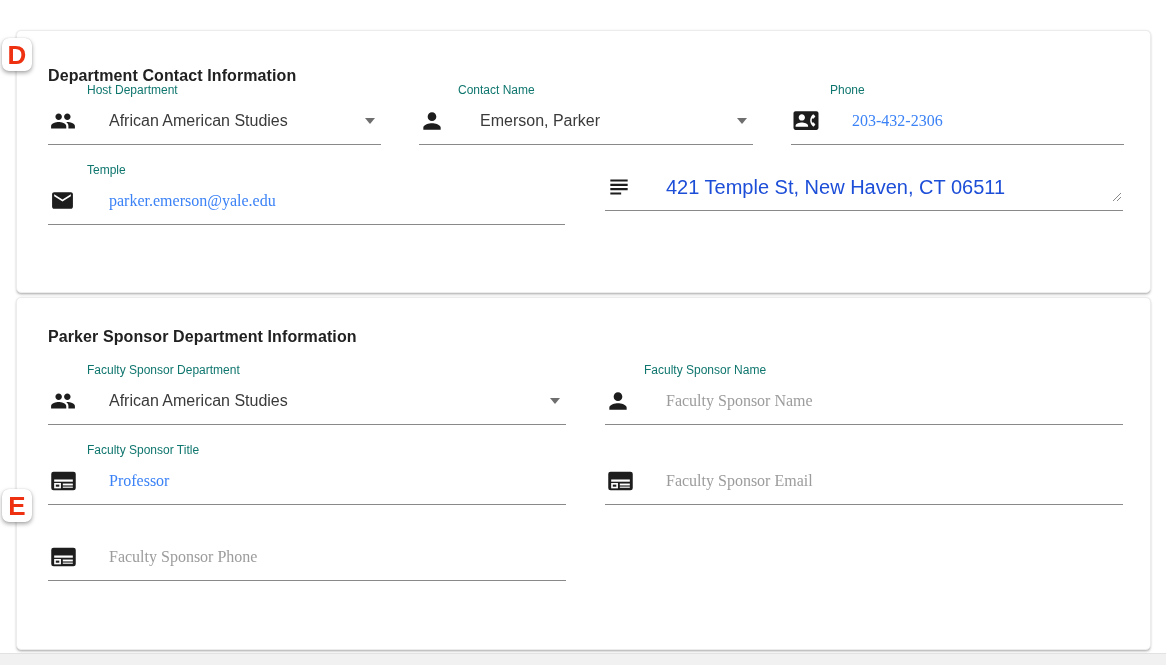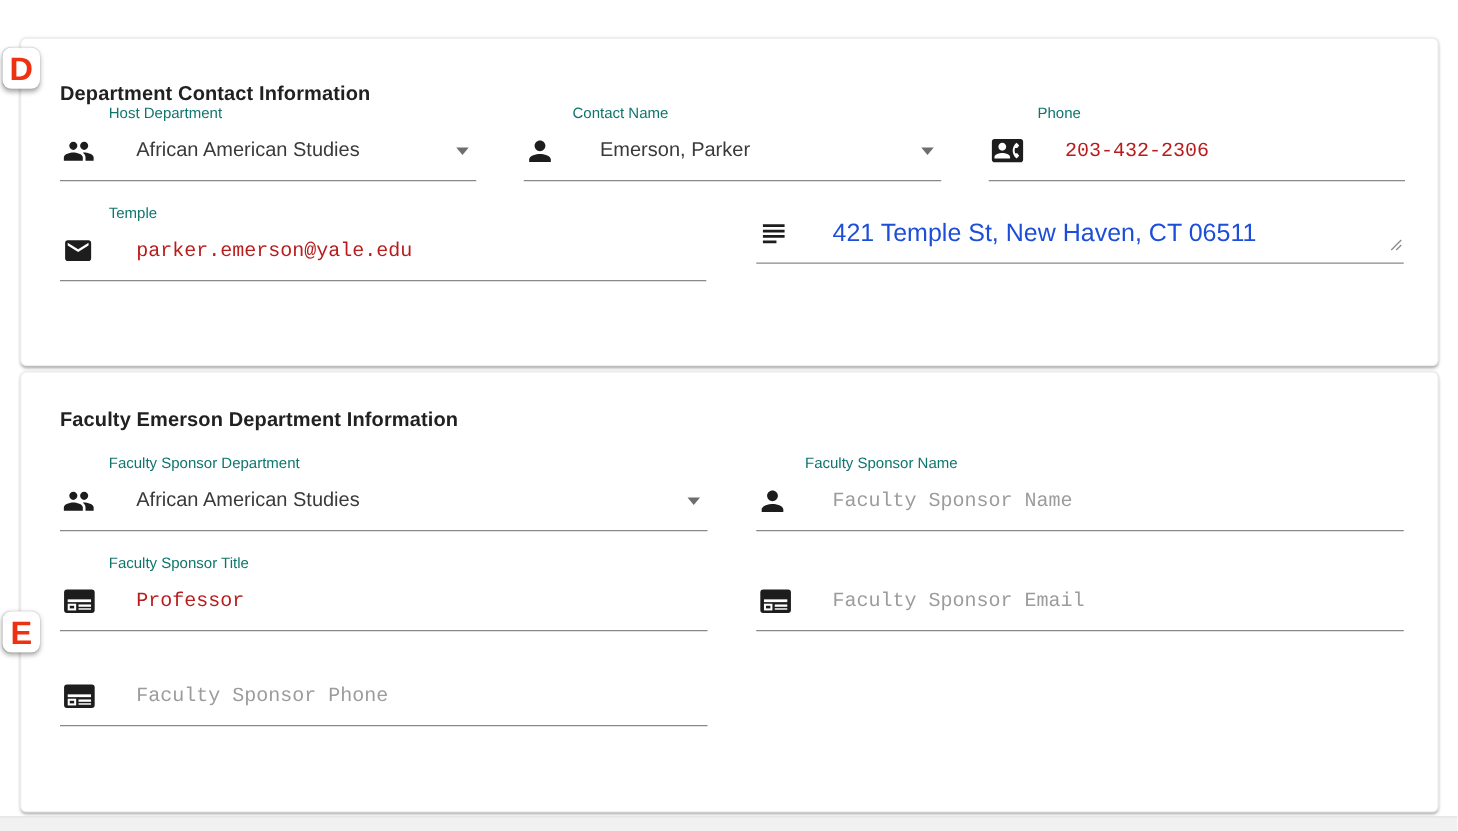--- a/index.html
+++ b/index.html
@@ -26,21 +26,21 @@
   }
   .f-control {
     height:48px; display:flex; align-items:center;
     border-bottom:1px solid #898989; position:relative;gap:22px;
   }
   .icon { width:31px; display:flex; justify-content:flex-start; align-items:center; flex:none; margin-right:8px; }
   .icon svg { display:block; }
   .f-value { font-size:16px; color:#3a3a3a; white-space:nowrap; }
   .f-input {
     flex:1; min-width:0; border:none; outline:none; background:transparent;
-    font-family:Liberation Mono, monospace; font-size:16px; color:#b91c1c; padding:0;
+    font-family:Liberation Serif, serif; font-size:16px; color:#3b82f6; padding:0;
   }
   .f-input::placeholder { color:#9c9c9c; opacity:1; }
   .f-textarea {
     flex:1; min-width:0; border:none; outline:none; background:transparent; resize:none;
     font-family:inherit; font-size:20px; color:#1d4ed8; height:22px; line-height:22px; overflow:hidden;
   }
   .arrow {
     margin-left:auto; margin-right:6px; width:0; height:0;
     border-left:5px solid transparent; border-right:5px solid transparent;
     border-top:6px solid #6e6e6e; flex:none;
@@ -157,21 +157,21 @@
         <span class="resize-handle">
           <svg width="10" height="10" viewBox="0 0 10 10">
               <path d="M9 1L1 9M9 5L5 9" stroke="#8a8a8a" stroke-width="1"></path>
             </svg>
         </span>
       </div>
     </div>
   </section>
 
   <section class="card card2">
-    <h2 class="card-title" style="top:30px">Faculty Emerson Department Information</h2>
+    <h2 class="card-title" style="top:30px">Parker Sponsor Department Information</h2>
 
     <div class="field" style="left:31px;top:65px;width:518px">
       <div class="f-label">Faculty Sponsor Department</div>
       <div class="f-control">
         <span class="icon">
             <svg width="30" height="26" viewBox="0 0 24 24">
               <use href="#i-group"></use>
             </svg>
           </span>
         <span class="f-value">African American Studies</span>

